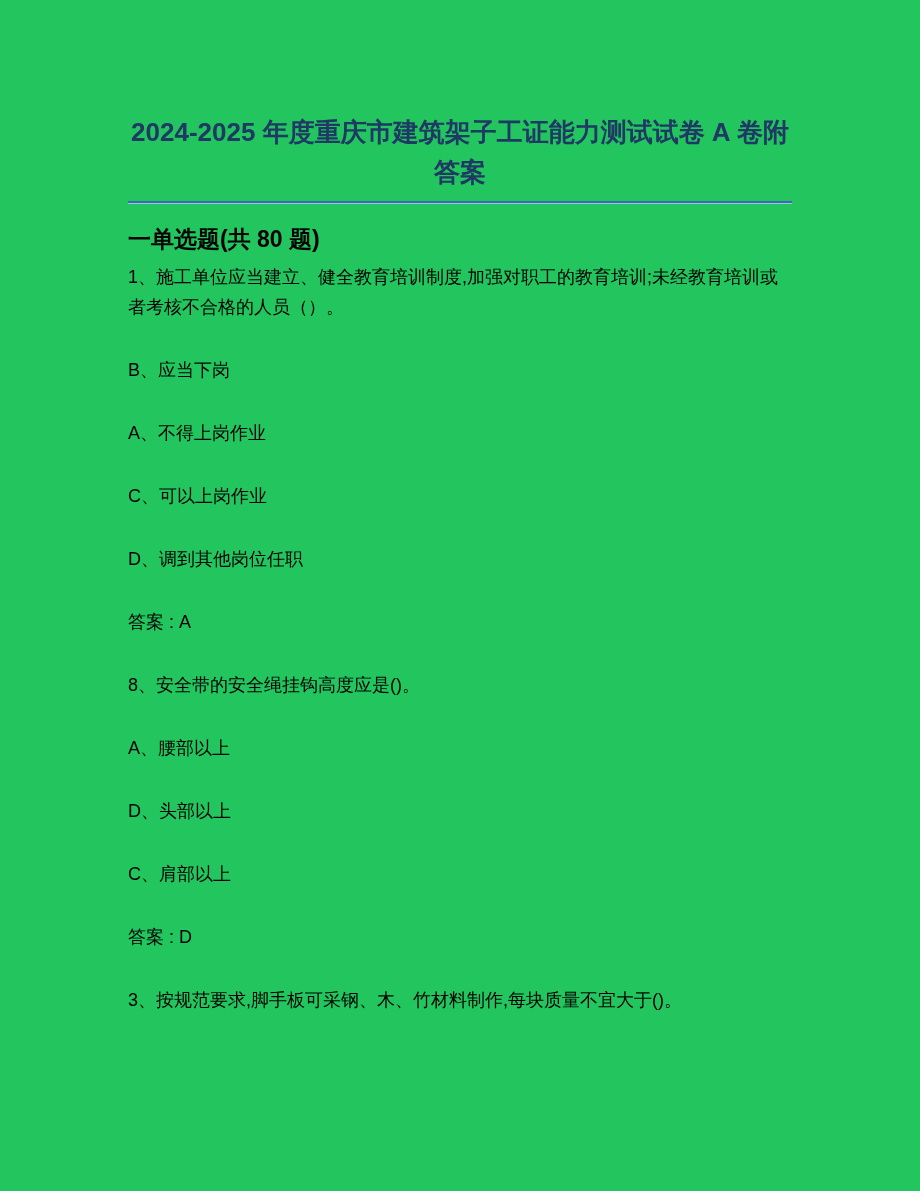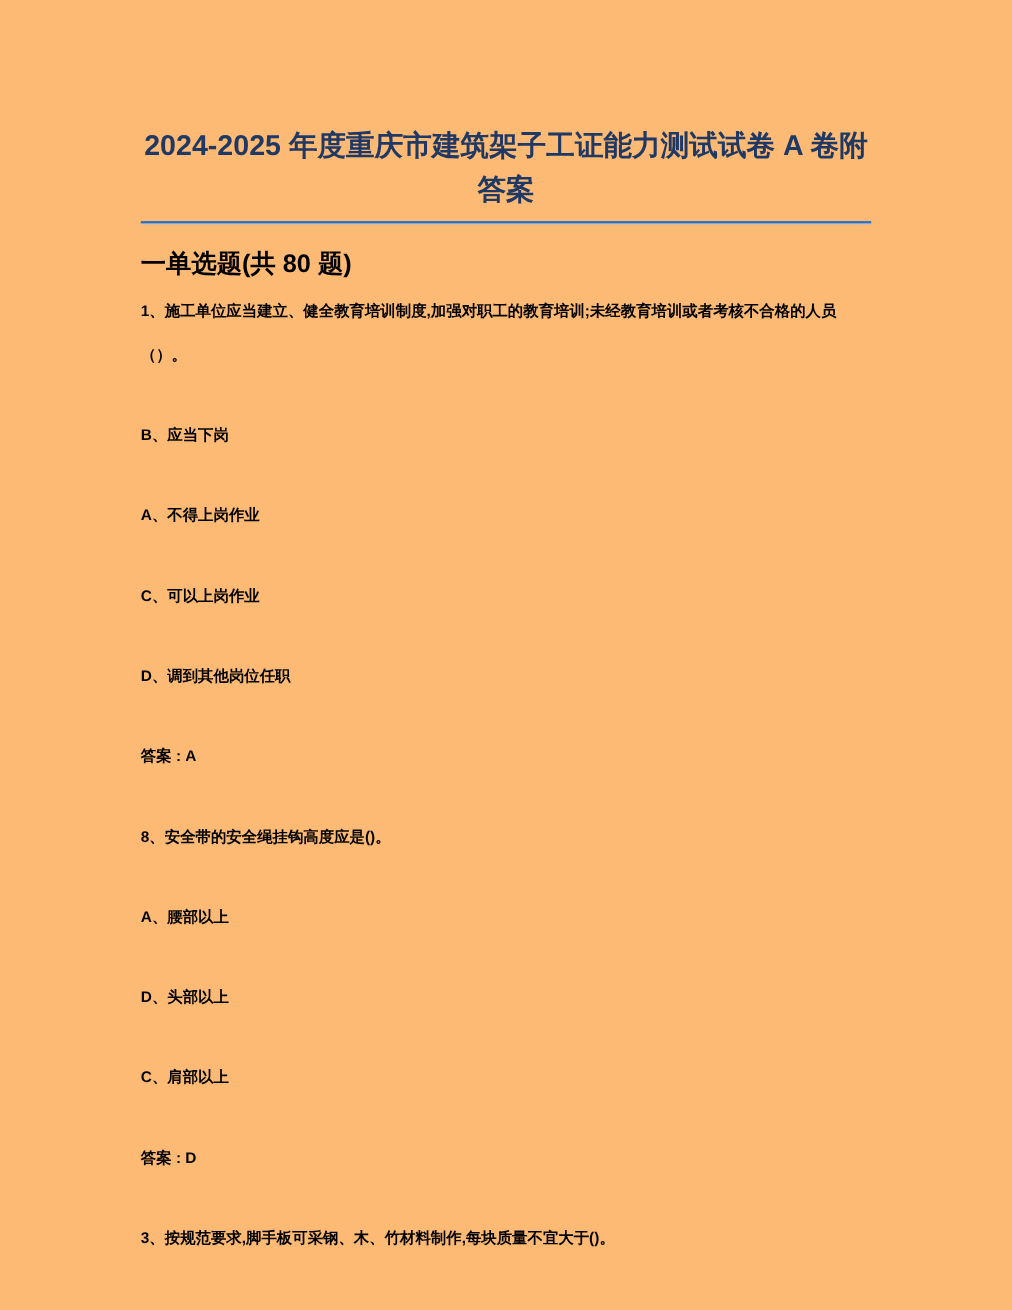--- a/index.html
+++ b/index.html
@@ -5,21 +5,21 @@
   html, body {
     margin: 0;
     padding: 0;
     background: #ffffff;
   }
   .page {
     position: relative;
     width: 920px;
     height: 1191px;
     margin: 0 auto;
-    background: #fdba74;
+    background: #22c55e;
     box-sizing: border-box;
     padding: 112px 128px 0 128px;
     font-family: "Liberation Sans", sans-serif;
     font-weight: bold;
     color: #000000;
     overflow: hidden;
   }
   header h1 {
     margin: 0;
     font-size: 26px;
@@ -36,23 +36,23 @@
     box-shadow: 0 1px 0 #9dc3e6;
   }
   .section-heading {
     margin: 21px 0 8px 0;
     font-size: 23px;
     line-height: 30px;
     font-weight: bold;
   }
   .para {
     margin: 0 0 33px 0;
-    font-size: 14px;
-    line-height: 40px;
-    font-weight: bold;
+    font-size: 18px;
+    line-height: 30px;
+    font-weight: normal;
   }
 </style>
 </head>
 <body>
 
 <div class="page">
   <header>
     <h1>
       <span class="title-line">2024-2025 年度重庆市建筑架子工证能力测试试卷 A 卷附</span>
       <span class="title-line">答案</span>

